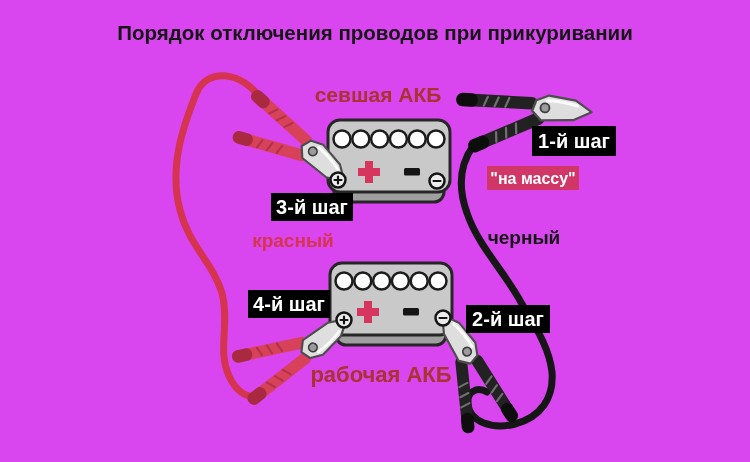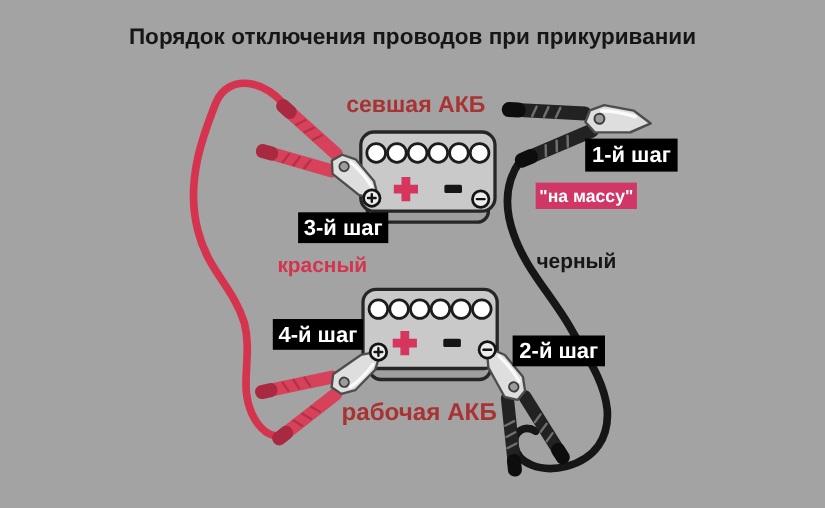--- a/index.html
+++ b/index.html
@@ -1,20 +1,20 @@
 <!DOCTYPE html>
 <html><head>
 <meta charset="utf-8">
 <style>
   html, body { margin: 0; padding: 0; background: #ffffff; }
   .stage {
     position: relative;
     width: 750px;
     height: 462px;
-    background: #a3a3a3;
+    background: #d946ef;
     overflow: hidden;
     font-family: "Liberation Sans", sans-serif;
   }
   svg text {
     font-family: "Liberation Sans", sans-serif;
     font-weight: bold;
   }
   .title-text   { font-size: 20.5px; fill: #161616; text-anchor: middle; }
   .batt-label   { font-size: 21px;   text-anchor: middle; }
   .batt-label-2 { font-size: 22px;   text-anchor: middle; }

